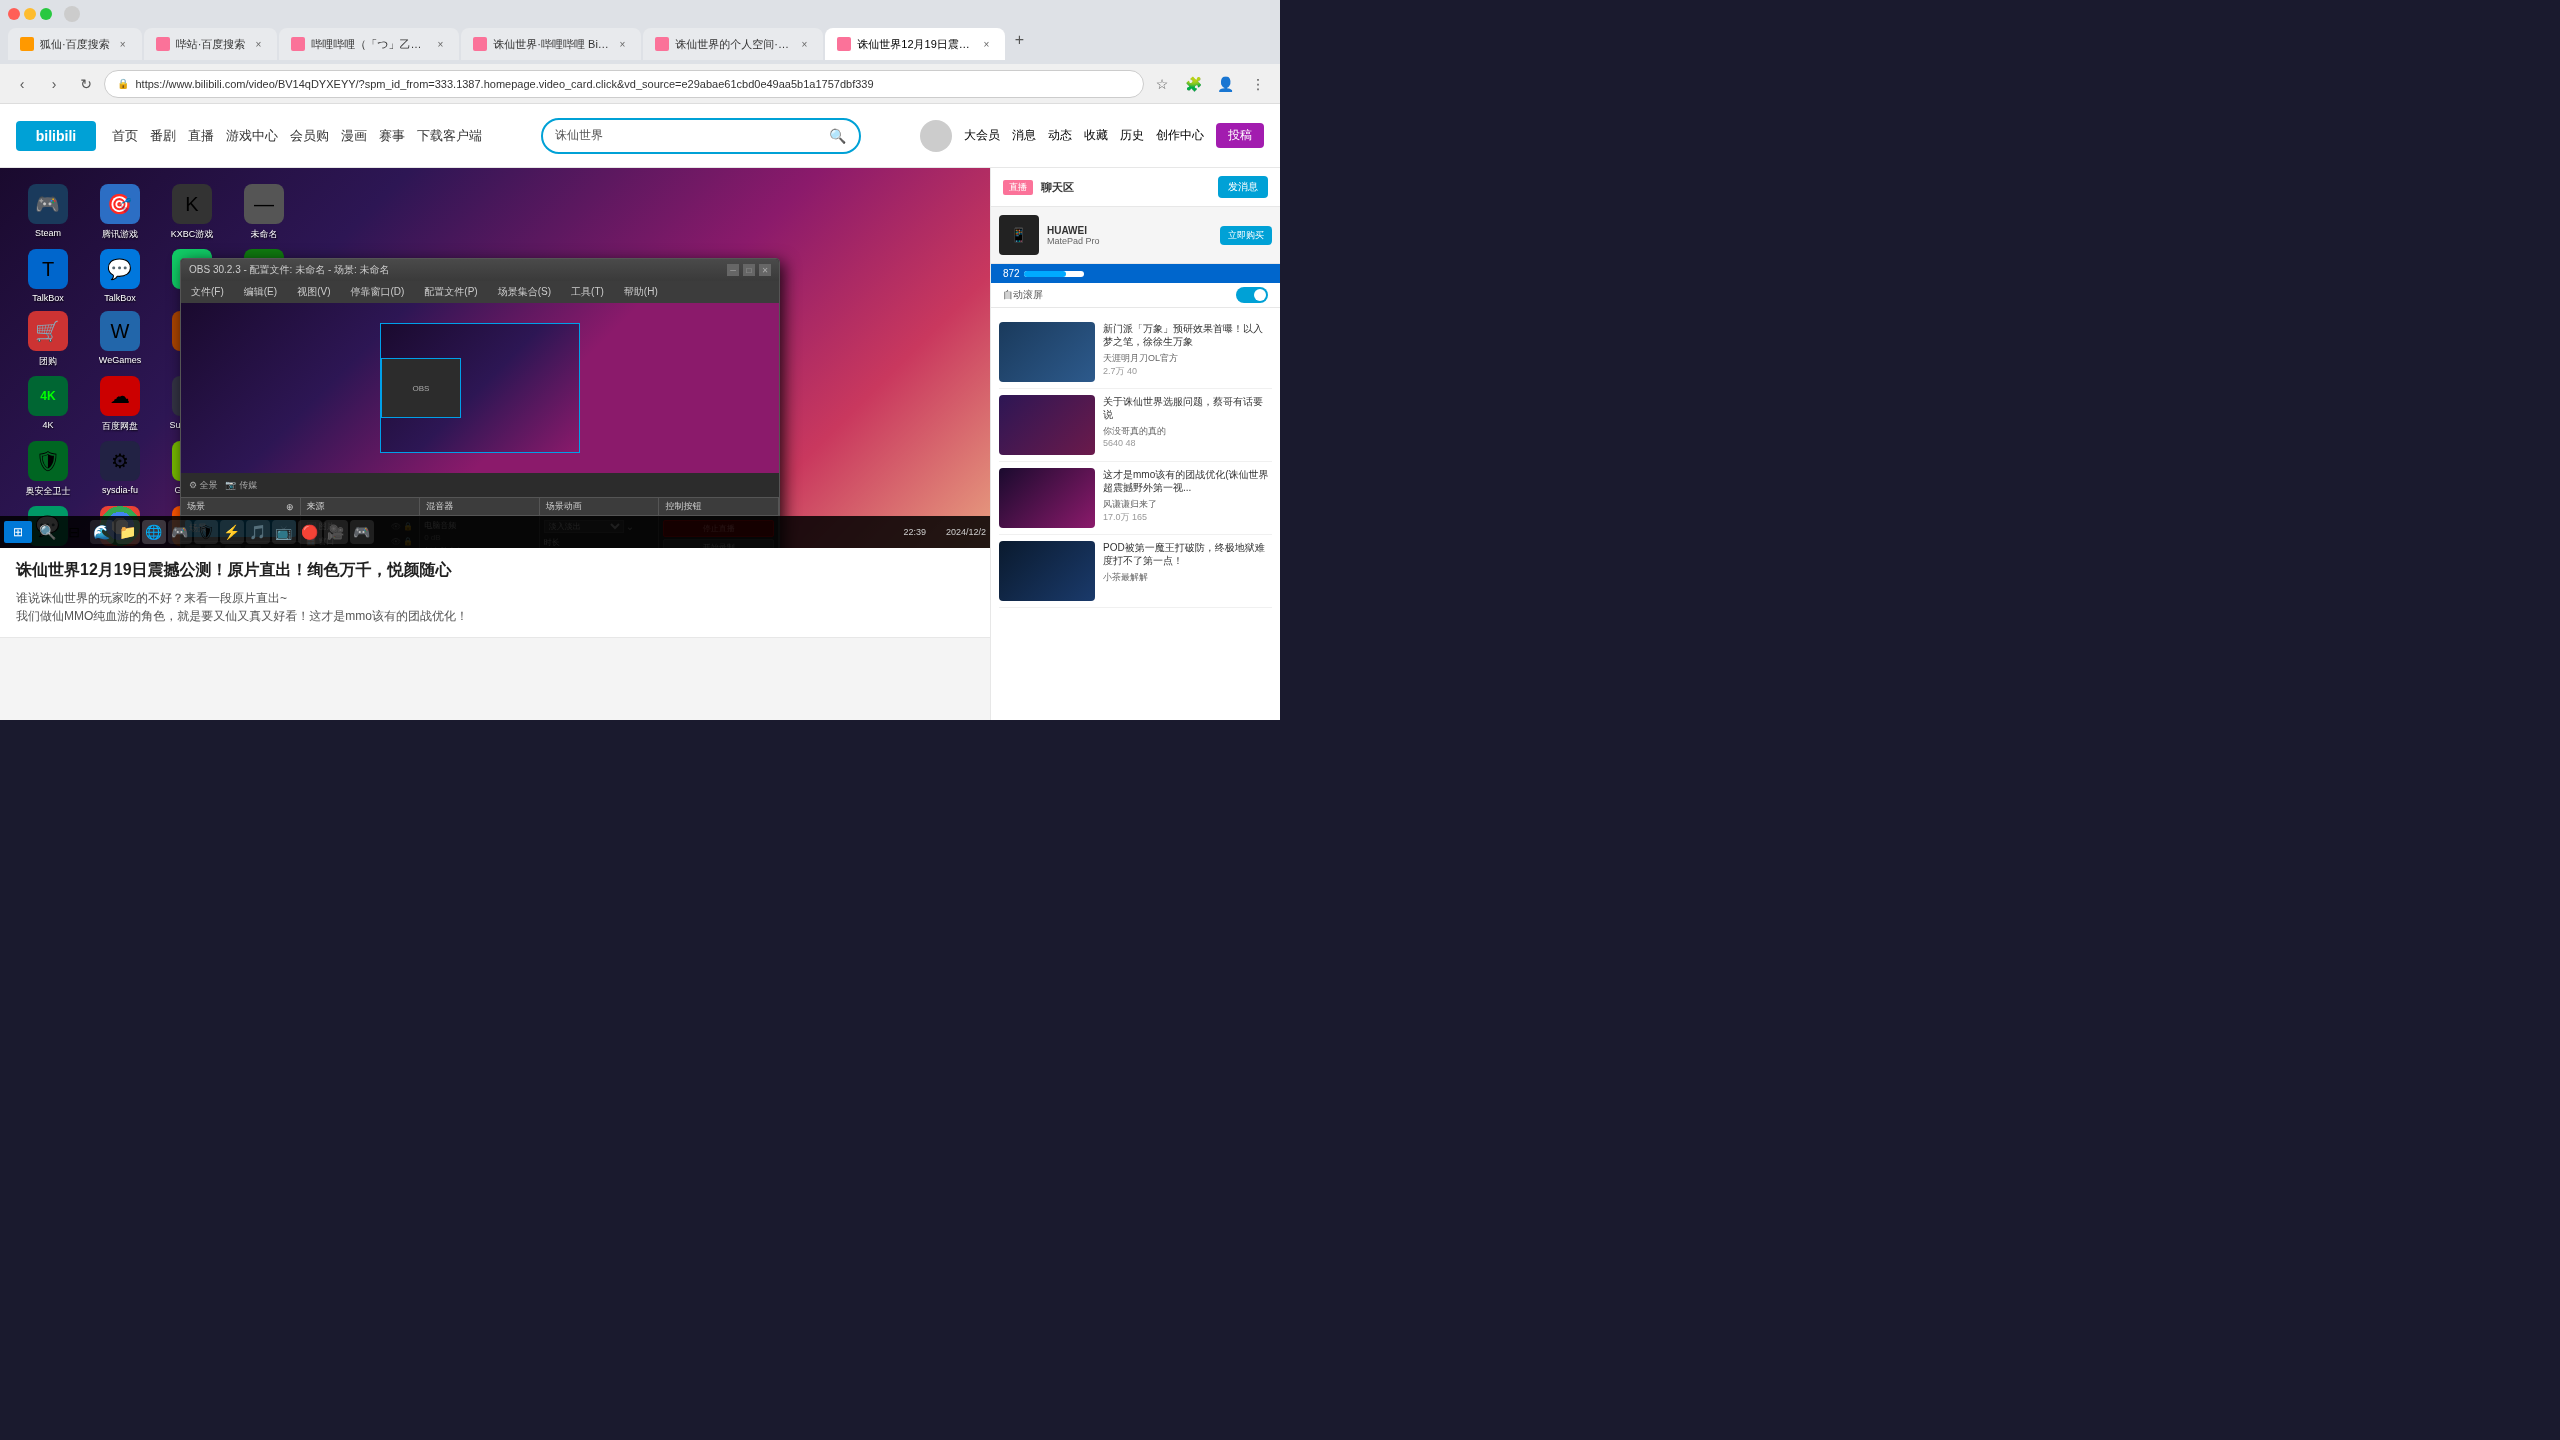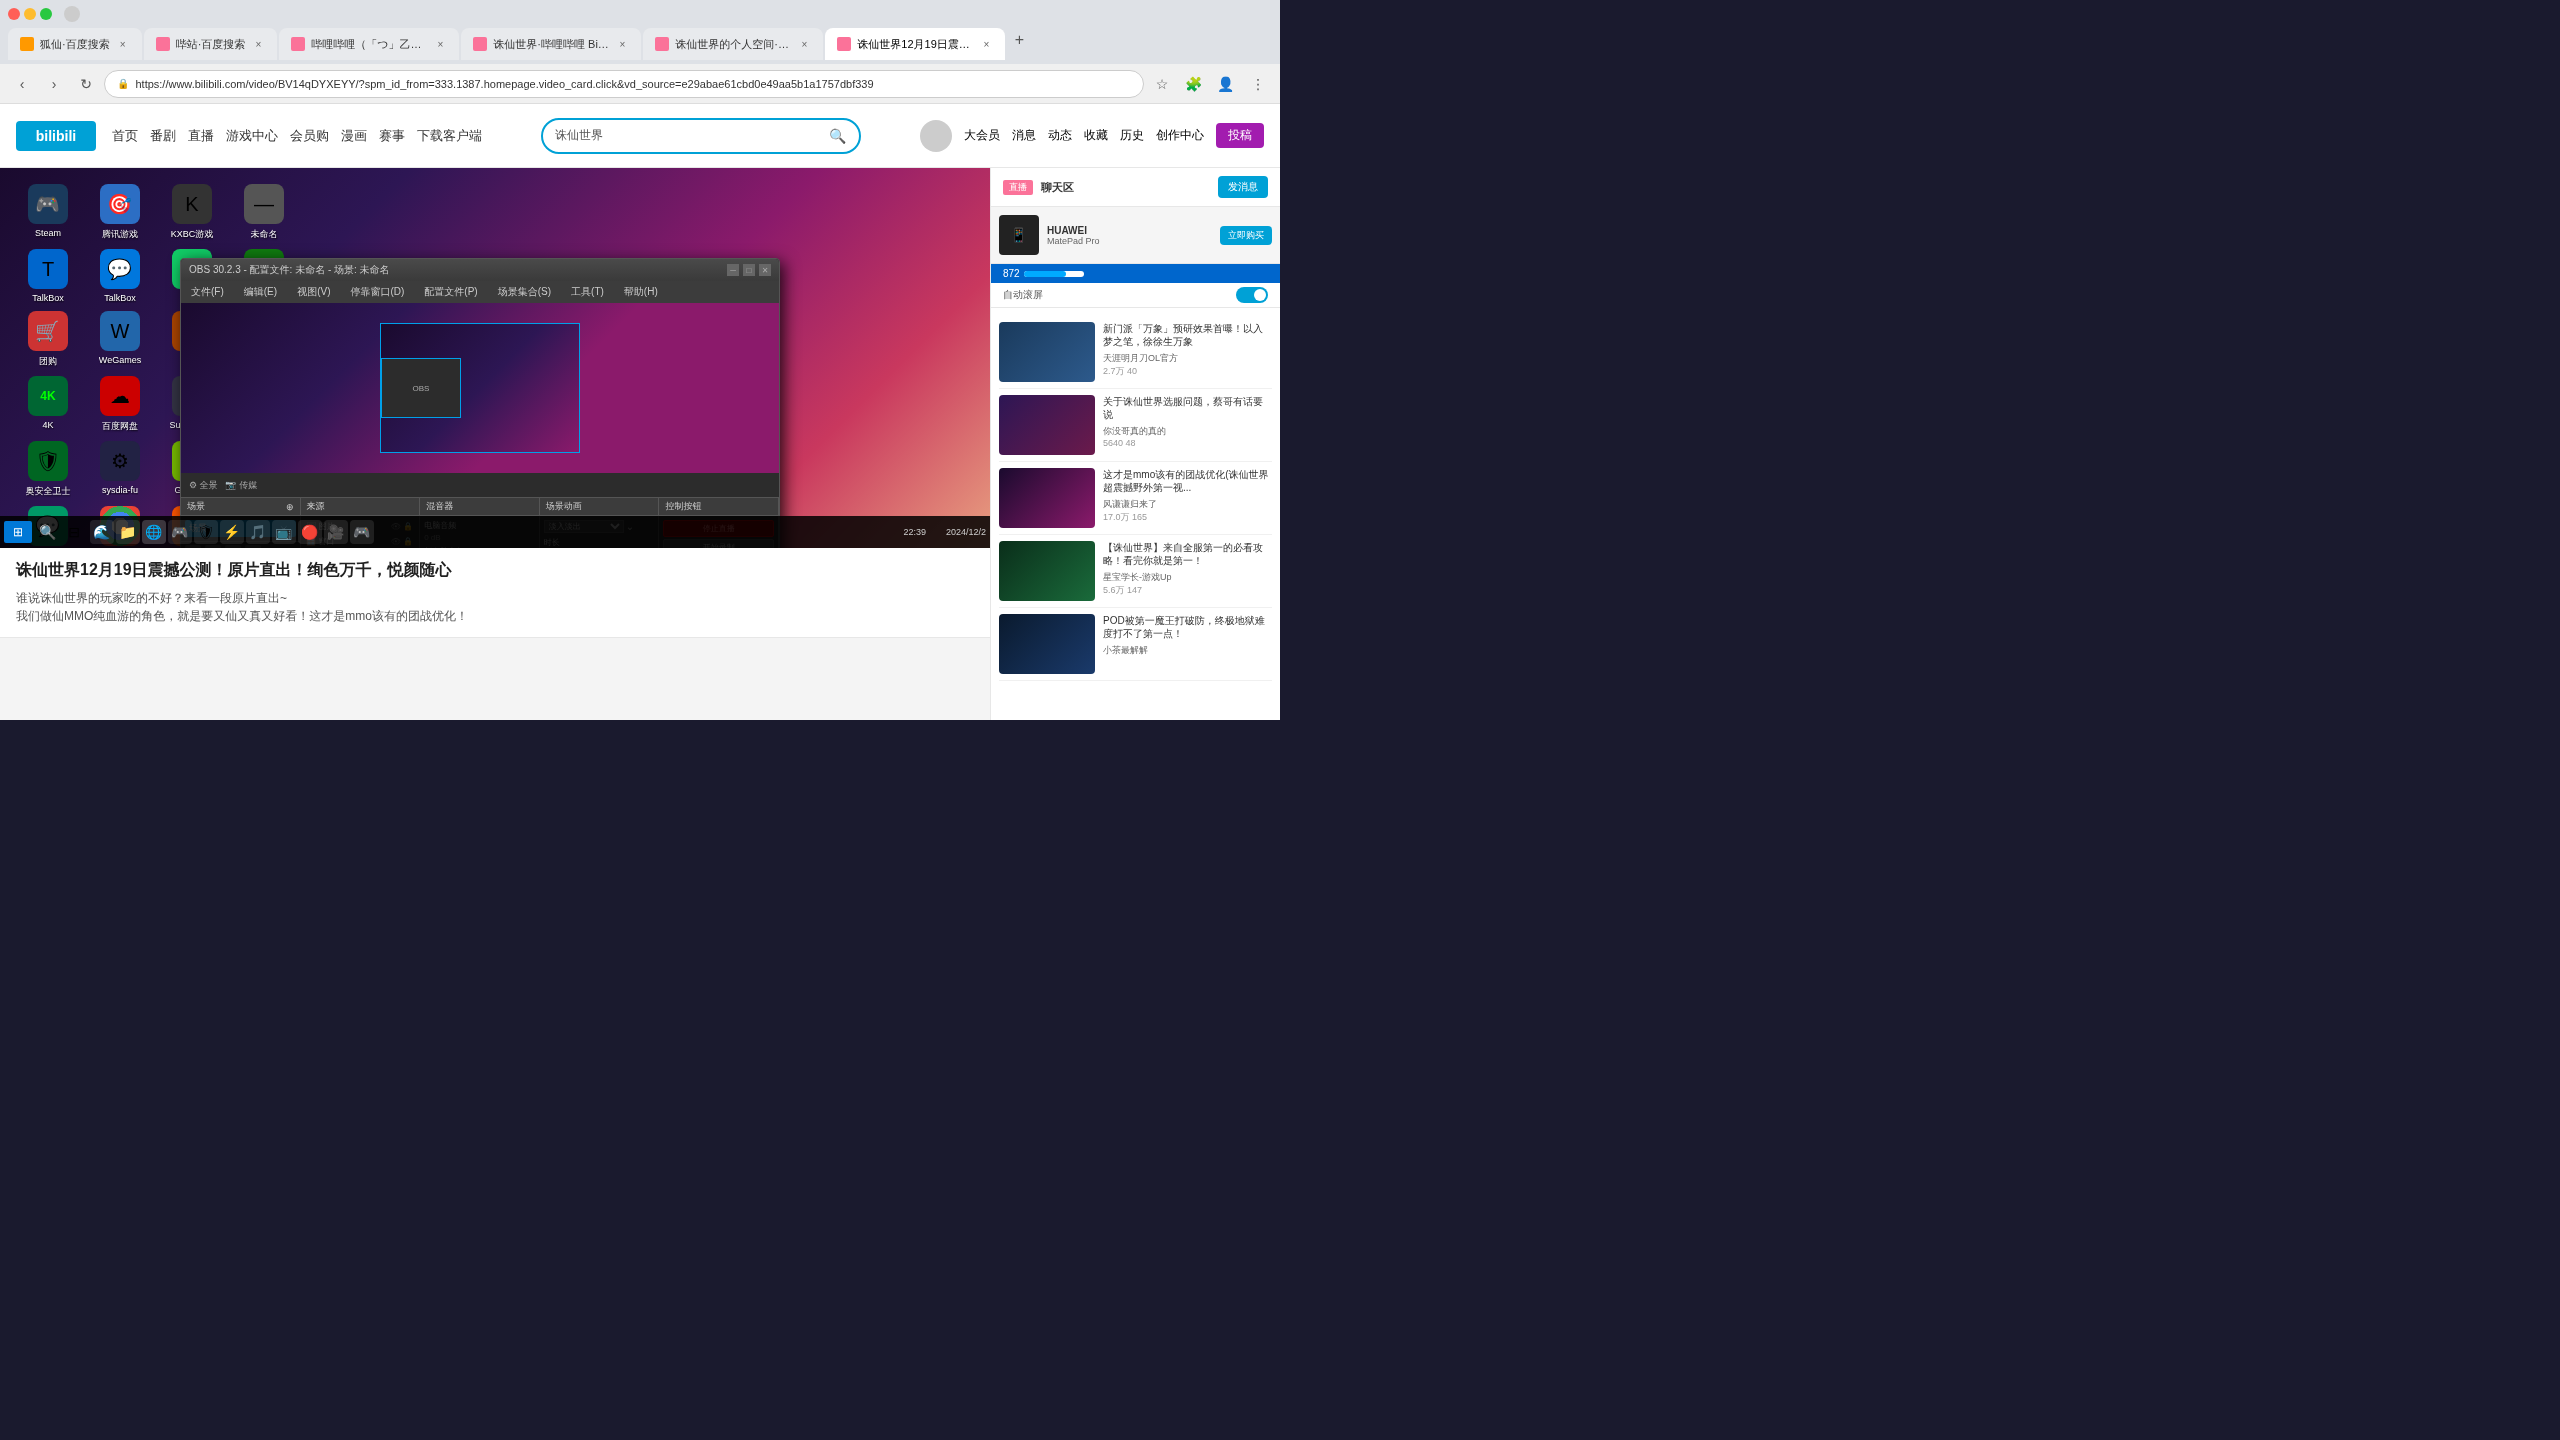--- a/index.html
+++ b/index.html
@@ -1152,31 +1152,20 @@
             <div class="related-info">
               <div class="related-title">这才是mmo该有的团战优化(诛仙世界超震撼野外第一视...</div>
               <div class="related-channel">风谦谦归来了</div>
               <div class="related-stats">
                 <span>17.0万</span>
                 <span>165</span>
               </div>
             </div>
           </div>
           <div class="related-item">
-            <div class="related-thumb" style="background:linear-gradient(135deg,#0a2e1a,#1a6b3b);"></div>
-            <div class="related-info">
-              <div class="related-title">【诛仙世界】来自全服第一的必看攻略！看完你就是第一！</div>
-              <div class="related-channel">星宝学长-游戏Up</div>
-              <div class="related-stats">
-                <span>5.6万</span>
-                <span>147</span>
-              </div>
-            </div>
-          </div>
-          <div class="related-item">
             <div class="related-thumb" style="background:linear-gradient(135deg,#0a1a2e,#1a3a6b);position:relative;">
               
             </div>
             <div class="related-info">
               <div class="related-title">POD被第一魔王打破防，终极地狱难度打不了第一点！</div>
               <div class="related-channel">小茶最解解</div>
 
             </div>
           </div>
         </div>

